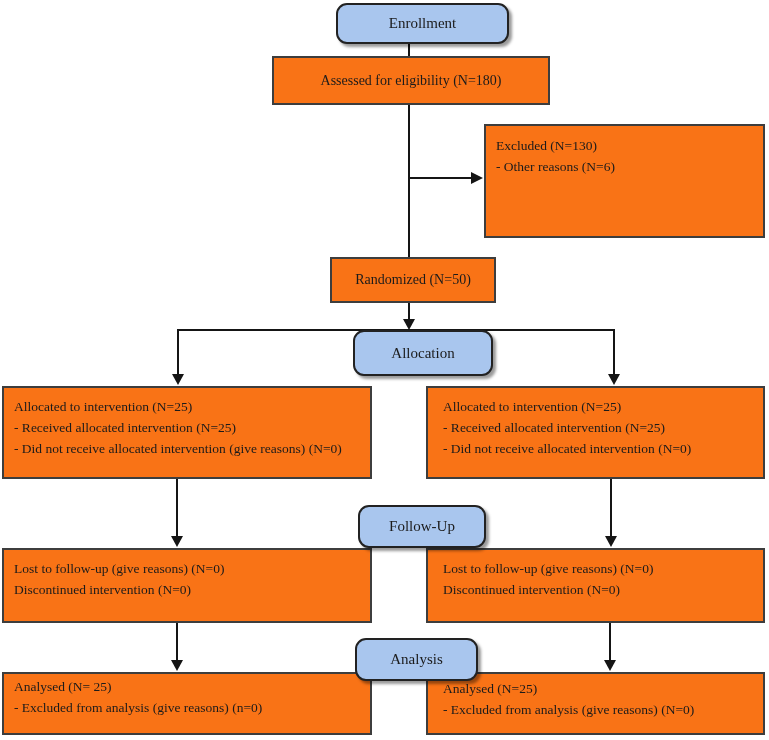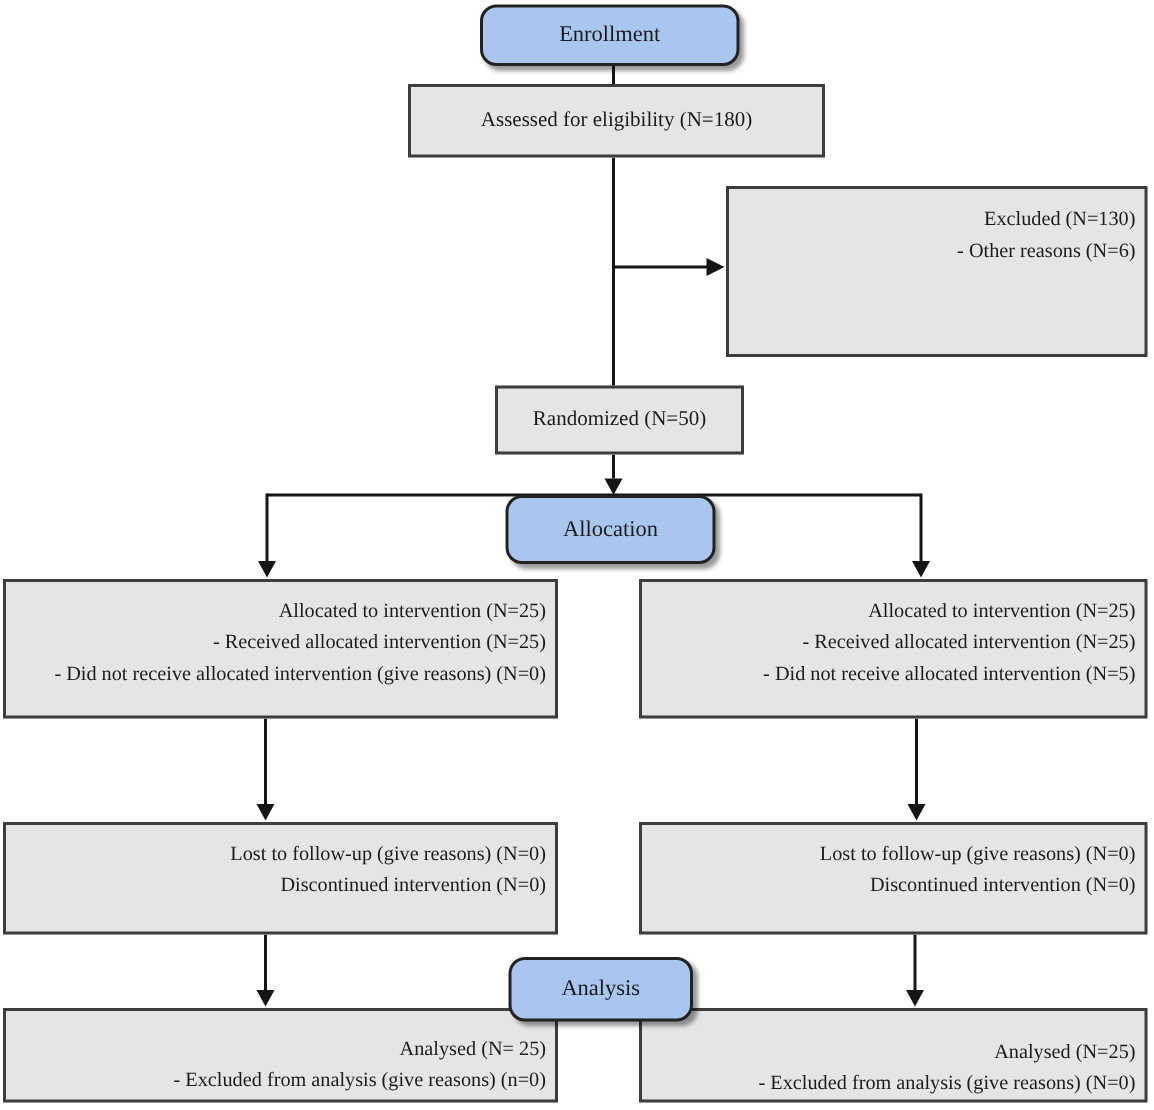--- a/index.html
+++ b/index.html
@@ -9,40 +9,41 @@
     background:var(--background,#ffffff);
     font-family:"Liberation Serif","DejaVu Serif",serif;
     color:#1b1b1b;
     overflow:hidden;
   }
   .connectors { position:absolute; left:0; top:0; z-index:1; }
   .connectors line { stroke:var(--arrow,#151515); stroke-width:2; }
   .connectors polygon { fill:var(--arrow,#151515); }
   .node {
     position:absolute; box-sizing:border-box;
-    background:#e5e5e5;
+    background:#f97316;
     border:2px solid var(--box-border,#3d3d3d);
     z-index:2;
   }
   .node.center {
     display:flex; align-items:center; justify-content:center;
     font-size:14px; text-align:center;
   }
   .node.detail { font-size:13.5px; line-height:21px; padding:8px 6px 0 10px; }
   .node.detail.rightcol { padding-left:15px; }
-  .ln { white-space:nowrap;text-align:right; }
+  .ln { white-space:nowrap; }
   .stage {
     position:absolute; box-sizing:border-box;
     background:var(--stage-fill,#a9c6ee);
     border:2px solid var(--stage-border,#222222);
     border-radius:11px;
     display:flex; align-items:center; justify-content:center;
     font-size:15px;
     box-shadow:3px 3px 3px rgba(0,0,0,0.4);
     z-index:3;
+    margin-left:16px;
   }
 </style>
 </head>
 <body>
 
 <div class="canvas">
 
   <svg class="connectors" width="769" height="740">
     <g>
       <line x1="409" y1="44" x2="409" y2="57"></line>
@@ -110,41 +111,44 @@
 
   <div class="node detail" style="left:2px;top:386px;width:370px;height:93px">
     <div class="ln">Allocated to intervention (N=25)</div>
     <div class="ln">- Received allocated intervention (N=25)</div>
     <div class="ln">- Did not receive allocated intervention (give reasons) (N=0)</div>
   </div>
 
   <div class="node detail rightcol" style="left:426px;top:386px;width:339px;height:93px">
     <div class="ln">Allocated to intervention (N=25)</div>
     <div class="ln">- Received allocated intervention (N=25)</div>
-    <div class="ln">- Did not receive allocated intervention (N=5)</div>
+    <div class="ln">- Did not receive allocated intervention (N=0)</div>
   </div>
 
+  <div class="stage" style="left:342px;top:505px;width:128px;height:43px">
+    <span>Follow-Up</span>
+  </div>
 
   <div class="node detail" style="left:2px;top:548px;width:370px;height:75px">
     <div class="ln">Lost to follow-up (give reasons) (N=0)</div>
     <div class="ln">Discontinued intervention (N=0)</div>
   </div>
 
   <div class="node detail rightcol" style="left:426px;top:548px;width:339px;height:75px">
     <div class="ln">Lost to follow-up (give reasons) (N=0)</div>
     <div class="ln">Discontinued intervention (N=0)</div>
   </div>
 
   <div class="stage" style="left:339px;top:638px;width:123px;height:43px">
     <span>Analysis</span>
   </div>
 
-  <div class="node detail" style="left:2px;top:672px;width:370px;height:63px;padding-top:14px">
+  <div class="node detail" style="left:2px;top:672px;width:370px;height:63px;padding-top:2px">
     <div class="ln">Analysed (N= 25)</div>
     <div class="ln">- Excluded from analysis (give reasons) (n=0)</div>
   </div>
 
-  <div class="node detail rightcol" style="left:426px;top:672px;width:339px;height:63px;padding-top:16px">
+  <div class="node detail rightcol" style="left:426px;top:672px;width:339px;height:63px;padding-top:4px">
     <div class="ln">Analysed (N=25)</div>
     <div class="ln">- Excluded from analysis (give reasons) (N=0)</div>
   </div>
 
 </div>
 
 </body></html>

